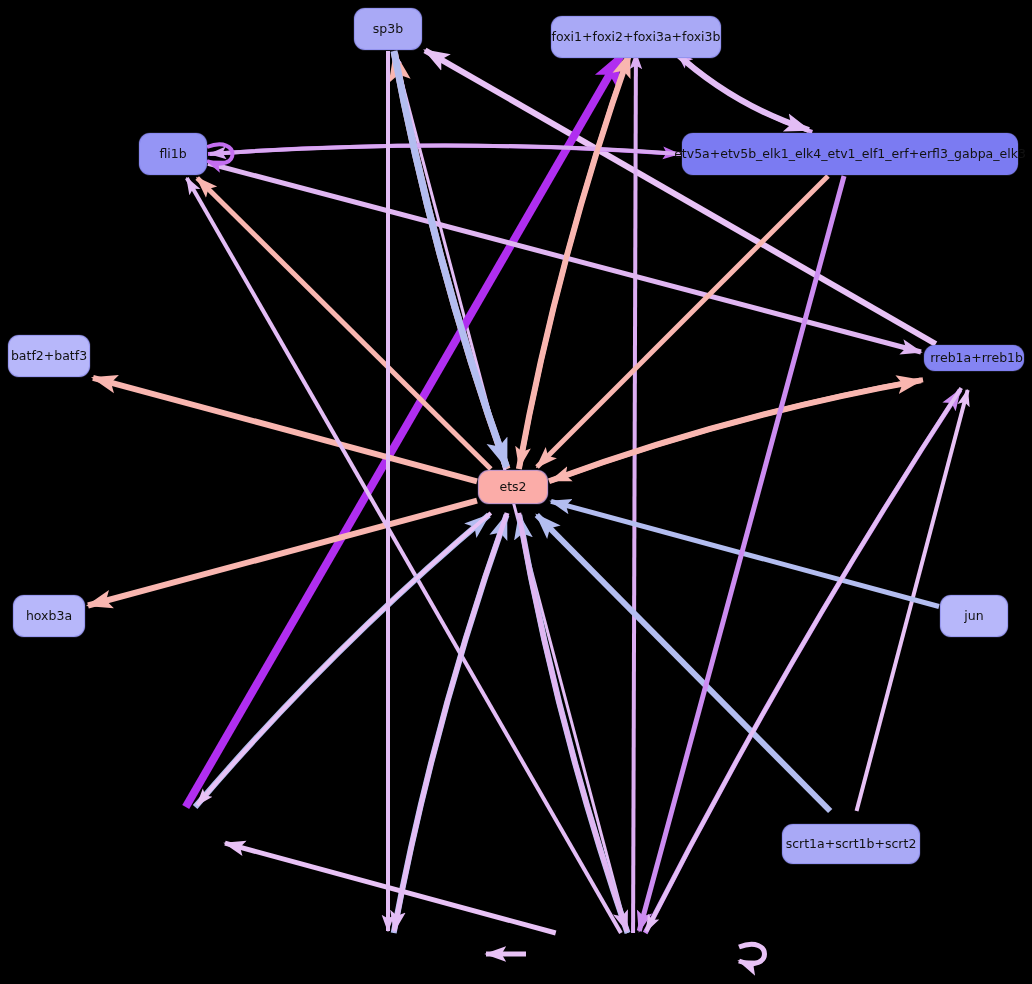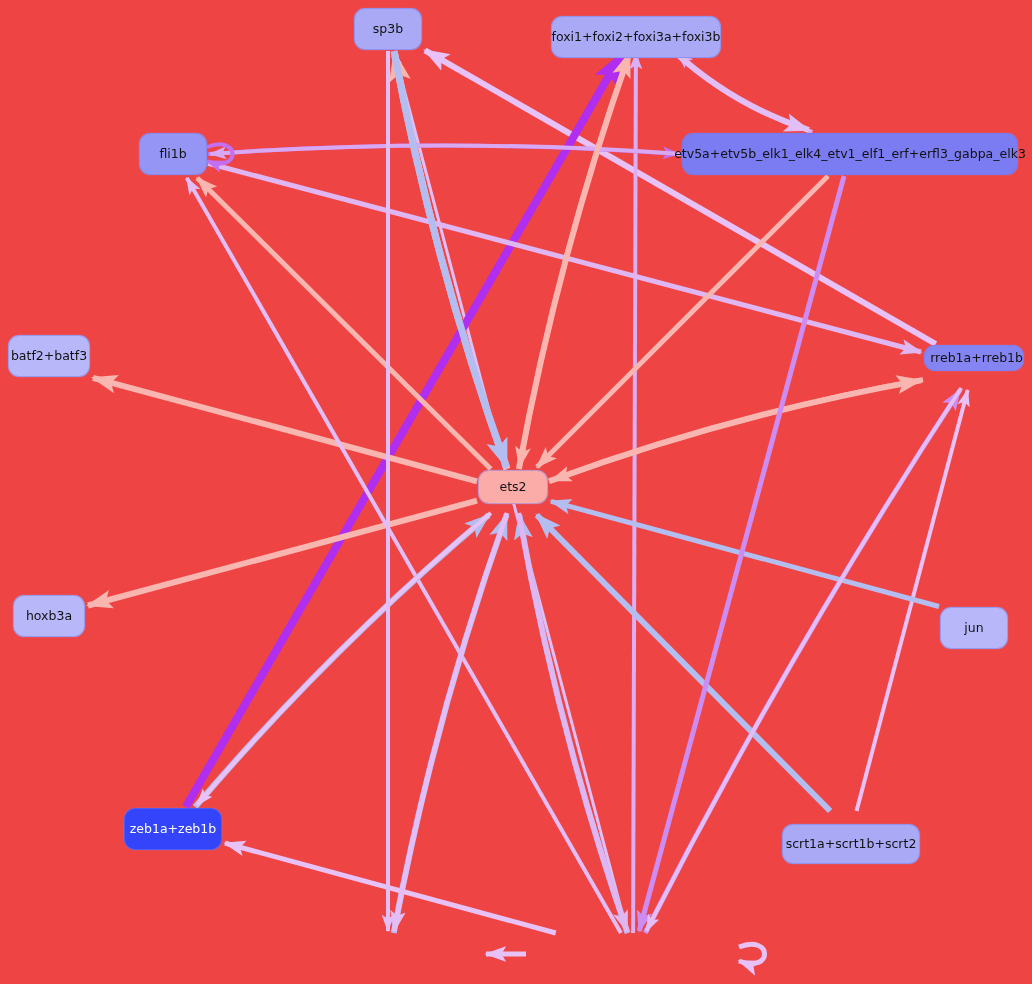--- a/index.html
+++ b/index.html
@@ -1,18 +1,18 @@
 <!DOCTYPE html>
 <html><head>
 <meta charset="utf-8">
 <title>Gene Regulatory Network</title>
 <style>
   html,body{margin:0;padding:0;background:#ffffff;}
   body{font-family:"DejaVu Sans",sans-serif;}
-  #graph-canvas{position:relative;width:1032px;height:984px;background:#ef4444;overflow:hidden;}
+  #graph-canvas{position:relative;width:1032px;height:984px;background:#000000;overflow:hidden;}
   #edge-layer{position:absolute;left:0;top:0;width:1032px;height:984px;}
   .node{position:absolute;box-sizing:border-box;border-radius:11px;
         display:flex;align-items:center;justify-content:center;
         font-size:12.5px;line-height:1;white-space:nowrap;
         border:1px solid rgba(120,120,230,.45);
         box-shadow:0 0 0 .5px rgba(150,150,235,.25);}
   .node-label{pointer-events:none;}
 </style>
 </head>
 <body>
@@ -106,22 +106,19 @@
     </div>
     <div class="node" style="left: 924px; top: 345px; width: 100px; height: 26px; background: rgb(132, 132, 243); color: rgb(18, 18, 18); justify-content: flex-end;">
       <span class="node-label">rreb1a+rreb1b</span>
     </div>
     <div class="node" style="left: 478px; top: 470px; width: 70px; height: 34px; background: rgb(251, 172, 168); color: rgb(18, 18, 18);">
       <span class="node-label">ets2</span>
     </div>
     <div class="node" style="left: 13px; top: 595px; width: 72px; height: 42px; background: rgb(183, 183, 250); color: rgb(18, 18, 18);">
       <span class="node-label">hoxb3a</span>
     </div>
-    <div class="node" style="left: 940px; top: 595px; width: 68px; height: 42px; background: rgb(183, 183, 250); color: rgb(18, 18, 18); margin-top: 12px;">
+    <div class="node" style="left: 940px; top: 595px; width: 68px; height: 42px; background: rgb(183, 183, 250); color: rgb(18, 18, 18);">
       <span class="node-label">jun</span>
-    </div>
-    <div class="node" style="left: 124px; top: 808px; width: 98px; height: 42px; background: rgb(51, 68, 250); color: rgb(255, 255, 255);">
-      <span class="node-label">zeb1a+zeb1b</span>
     </div>
     <div class="node" style="left: 782px; top: 812px; width: 138px; height: 40px; background: rgb(169, 169, 246); color: rgb(18, 18, 18); margin-top: 12px;">
       <span class="node-label">scrt1a+scrt1b+scrt2</span>
     </div>
   </div>
 
 </body></html>

